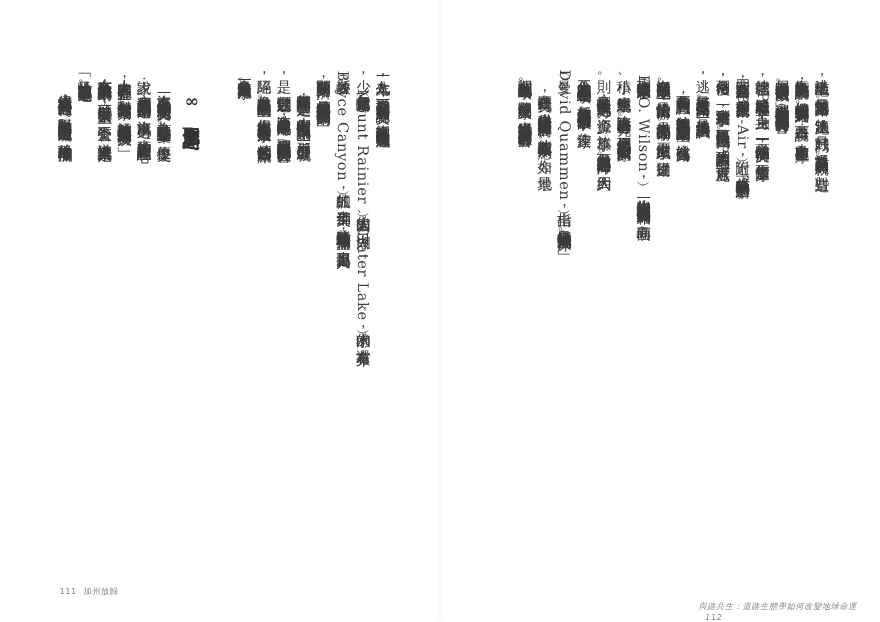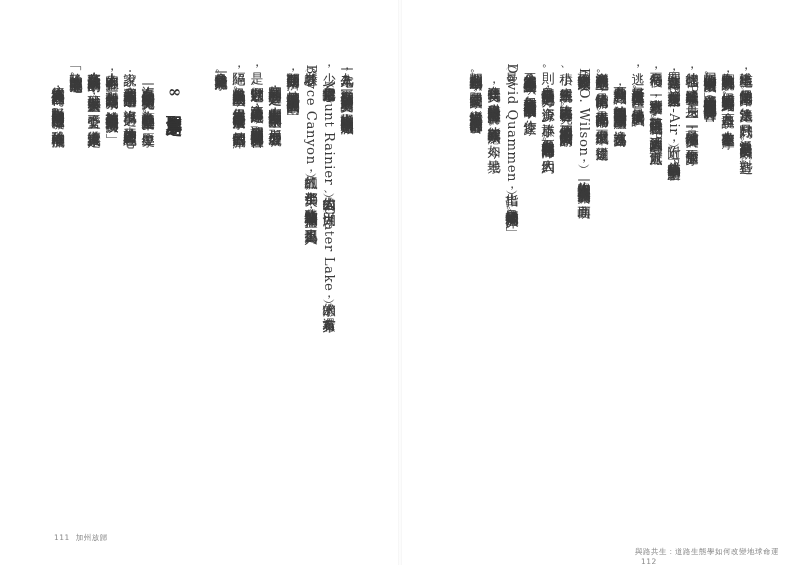--- a/index.html
+++ b/index.html
@@ -64,16 +64,16 @@
   <div class="col" style="left:193px; top:62px;">海洋所包圍的孤立土地。這是恰當的比喻，也是充滿不祥的比喻。兩個世紀以來，從達爾</div>
   <div class="col" style="left:175px; top:62px;">文到博物學家威爾森（E. O. Wilson），生物學家一直在島嶼上發掘自然的真相。島嶼面</div>
   <div class="col" style="left:157px; top:62px;">積小、生態系統簡單，比大陸更容易進行研究。他們累積的成果指出一些令人氣餒的原</div>
   <div class="col" style="left:139px; top:62px;">則。島嶼是奇怪且不穩定的地方，資源少、族群小，而且與救兵之間相隔著海洋。大約四</div>
   <div class="col" style="left:121px; top:62px;">分之三的人為滅絕事件都發生在島嶼，包括度度鳥和袋狼等聲名狼藉的警示故事。作家逵</div>
   <div class="col" style="left:103px; top:62px;">曼（David Quammen）指出，「島嶼是物種滅絕的溫床。」</div>
 
   <div class="col" style="left:85px; top:62px;">　在達爾文時代，科學家必須冒險前往加拉巴哥群島，才能觀察島嶼效應。如今，地景</div>
   <div class="col" style="left:67px; top:62px;">切開在各地創造出島嶼。即使是國家公園，也變得過於孤立而無法支撐大部分的掠食者。</div>
 
-  <div class="folio" style="left:235px; top:547px;">
+  <div class="folio" style="left:235px; top:547px;font-style:italic;">
     <span>與路共生：道路生態學如何改變地球命運</span><span class="num">112</span>
   </div>
 </div>
 
 </body></html>

